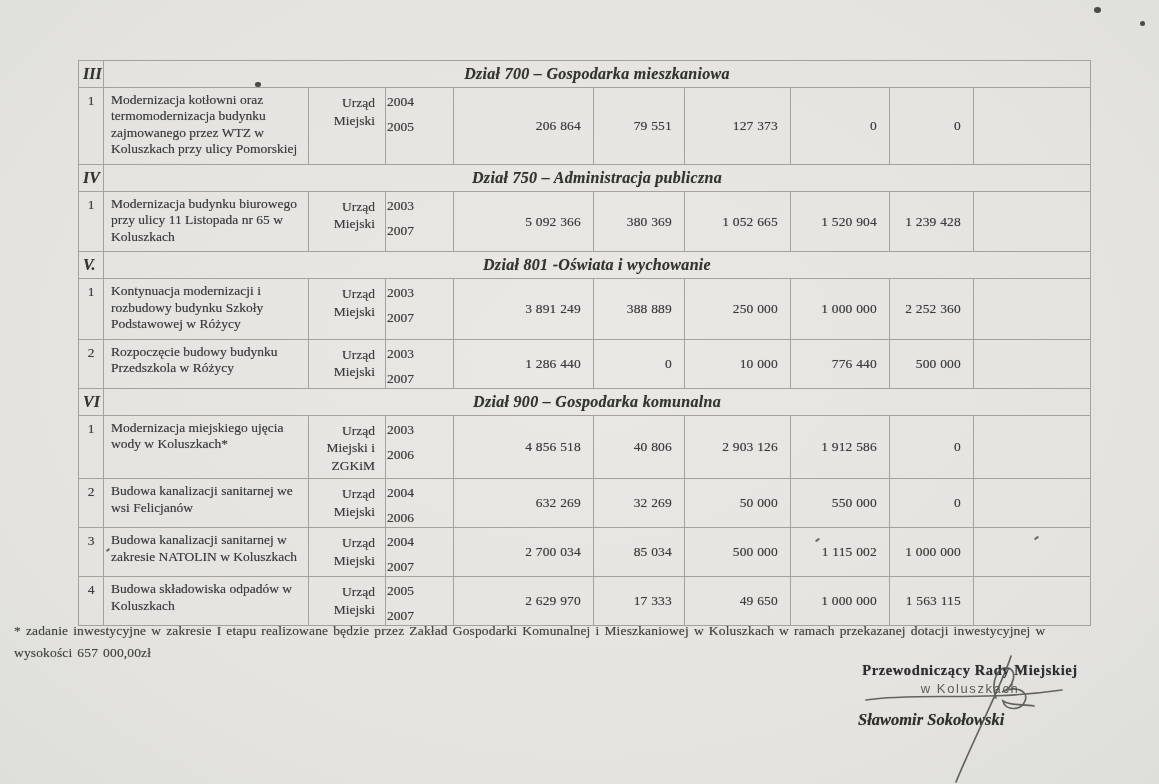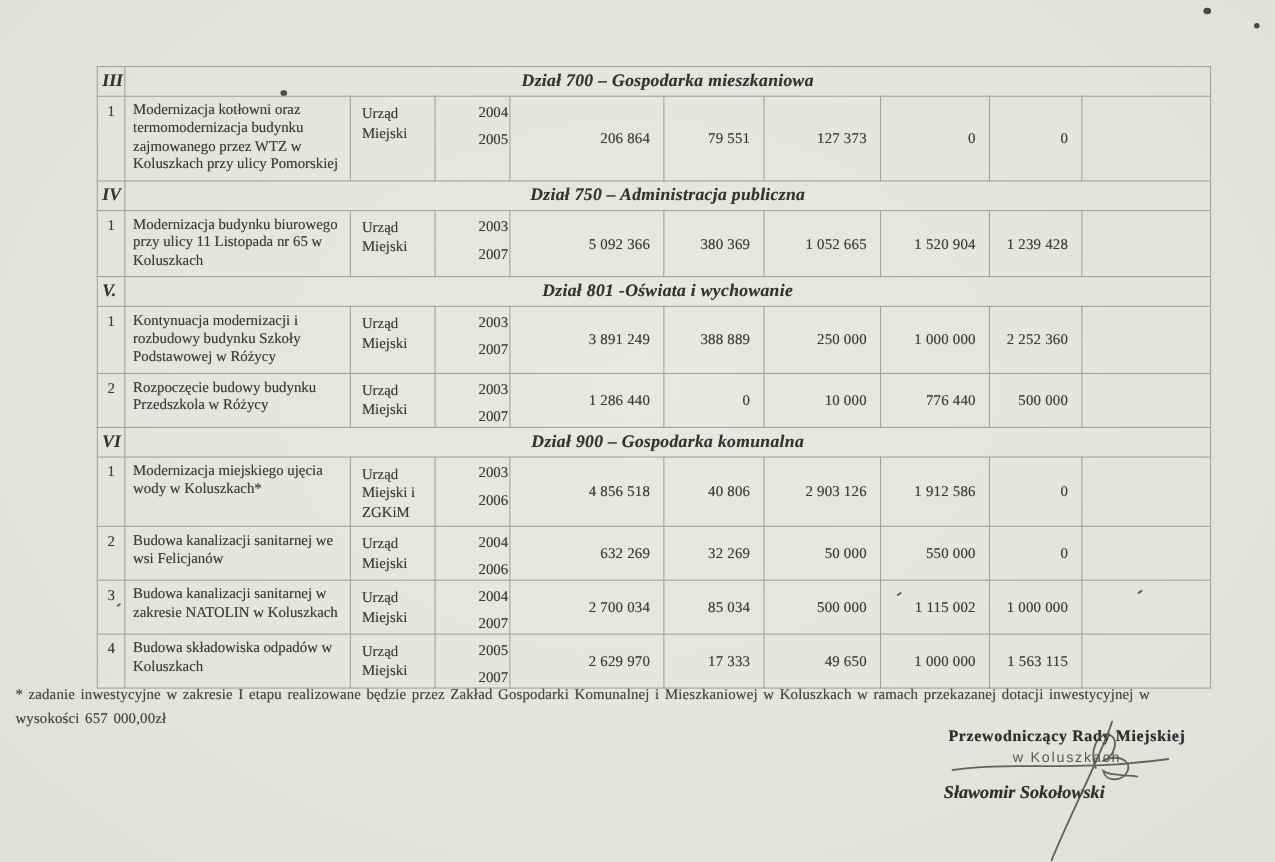--- a/index.html
+++ b/index.html
@@ -15,35 +15,35 @@
     font-family: "Liberation Serif", serif;
     color: var(--ink);
     position: relative;
     overflow: hidden;
   }
   .page { position: absolute; inset: 0;
     background: radial-gradient(ellipse at 50% 45%, #e9e8e4 0%, #e4e3df 70%, #dededa 100%);
   }
   
   .inv-table {
-    position: absolute; left: 88px; top: 60px; width: 1012px;
+    position: absolute; left: 78px; top: 60px; width: 1012px;
     border-collapse: collapse; table-layout: fixed;
     text-shadow: 0 0 0.7px rgba(70,70,66,.55);
   }
   .inv-table td { border: 1px solid var(--line); overflow: hidden; }
   tr.section-row td { height: 24px; padding: 1px 4px; }
   .sec-num, .sec-title {
     font-weight: bold; font-style: italic; font-size: 16px; color: #333330;
   }
   .sec-num { text-align: left; padding-left: 4px; }
   .sec-title { text-align: center; letter-spacing: 0.3px; }
   .c-num  { text-align: center; vertical-align: top; padding-top: 5px; font-size: 13.5px; }
   .c-task { font-size: 13.5px; line-height: 1.22; padding: 4px 5px 6px 7px; vertical-align: top; }
-  .c-exec { font-size: 13.5px; text-align: left; vertical-align: top; padding: 6px 10px 4px; line-height: 1.3; }
-  .c-years{ font-size: 13.5px; text-align: right; vertical-align: top; padding-top: 6px; }
+  .c-exec { font-size: 13.5px; text-align: right; vertical-align: top; padding: 6px 10px 4px; line-height: 1.3; }
+  .c-years{ font-size: 13.5px; text-align: left; vertical-align: top; padding-top: 6px; }
   .c-years .ye { margin-top: 9px; }
   .c-amt  { font-size: 13.5px; text-align: right; padding-right: 12px; vertical-align: middle; letter-spacing: 0.2px; }
   .c-last { }
   
   .footnote {
     position: absolute; left: 14px; top: 620px; width: 1140px;
     font-size: 13.5px; line-height: 1.62; margin: 0;
     letter-spacing: 0.15px; word-spacing: 1.5px;
     color: #444441; text-shadow: 0 0 0.7px rgba(70,70,66,.5);
   }

